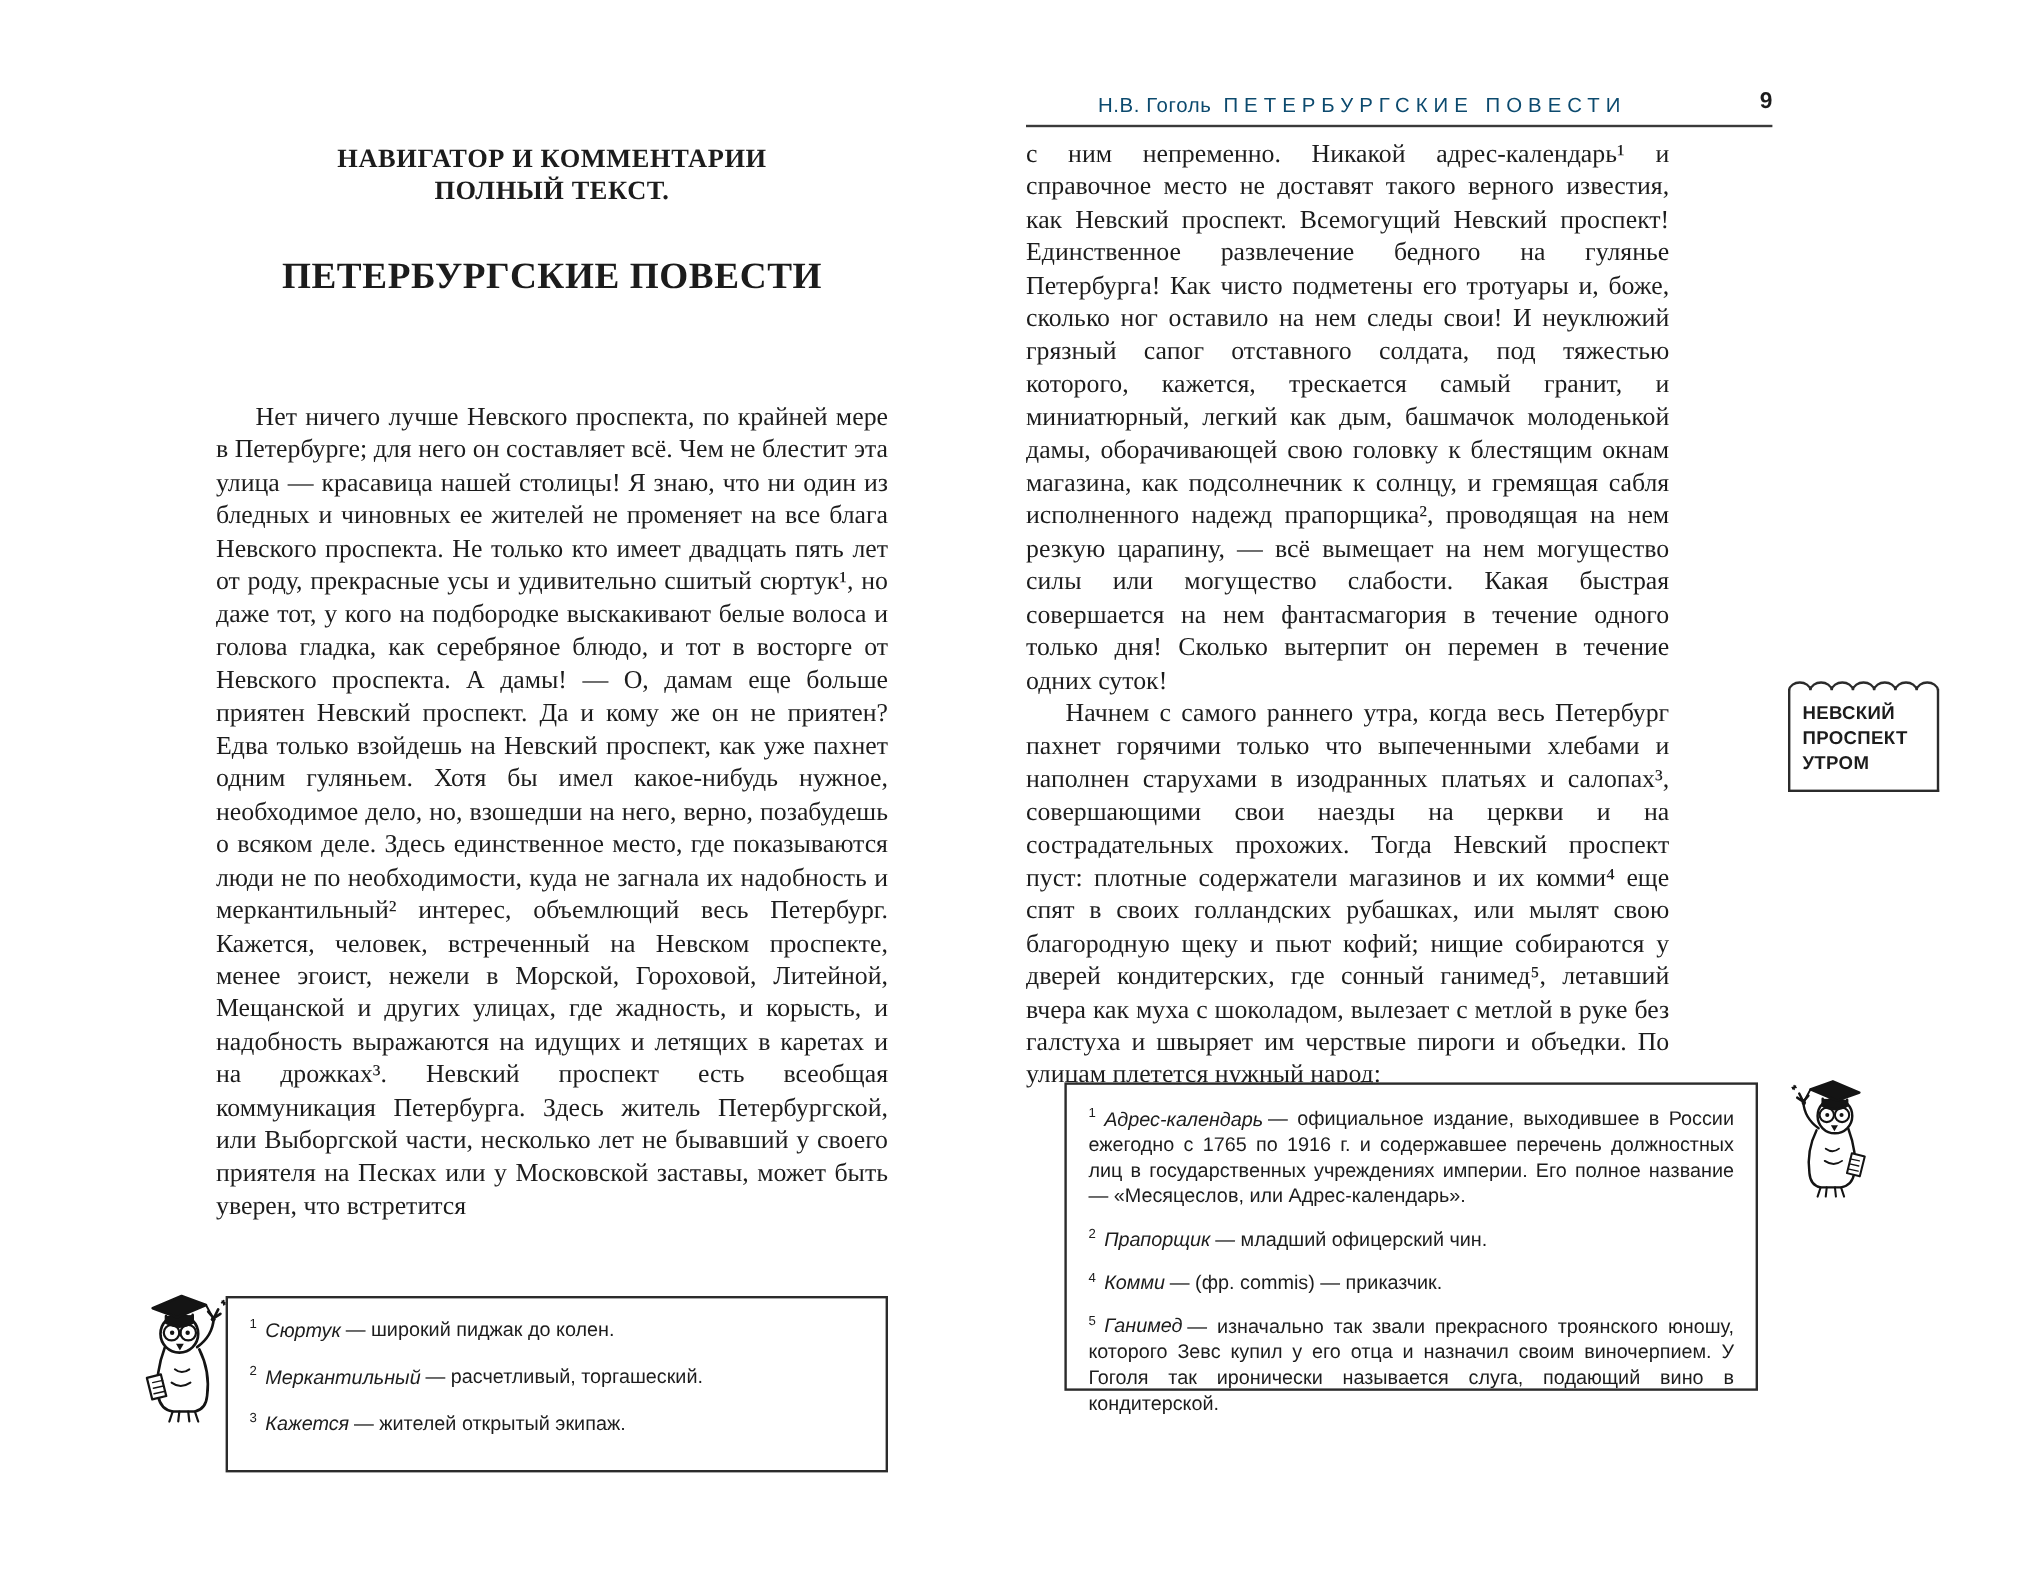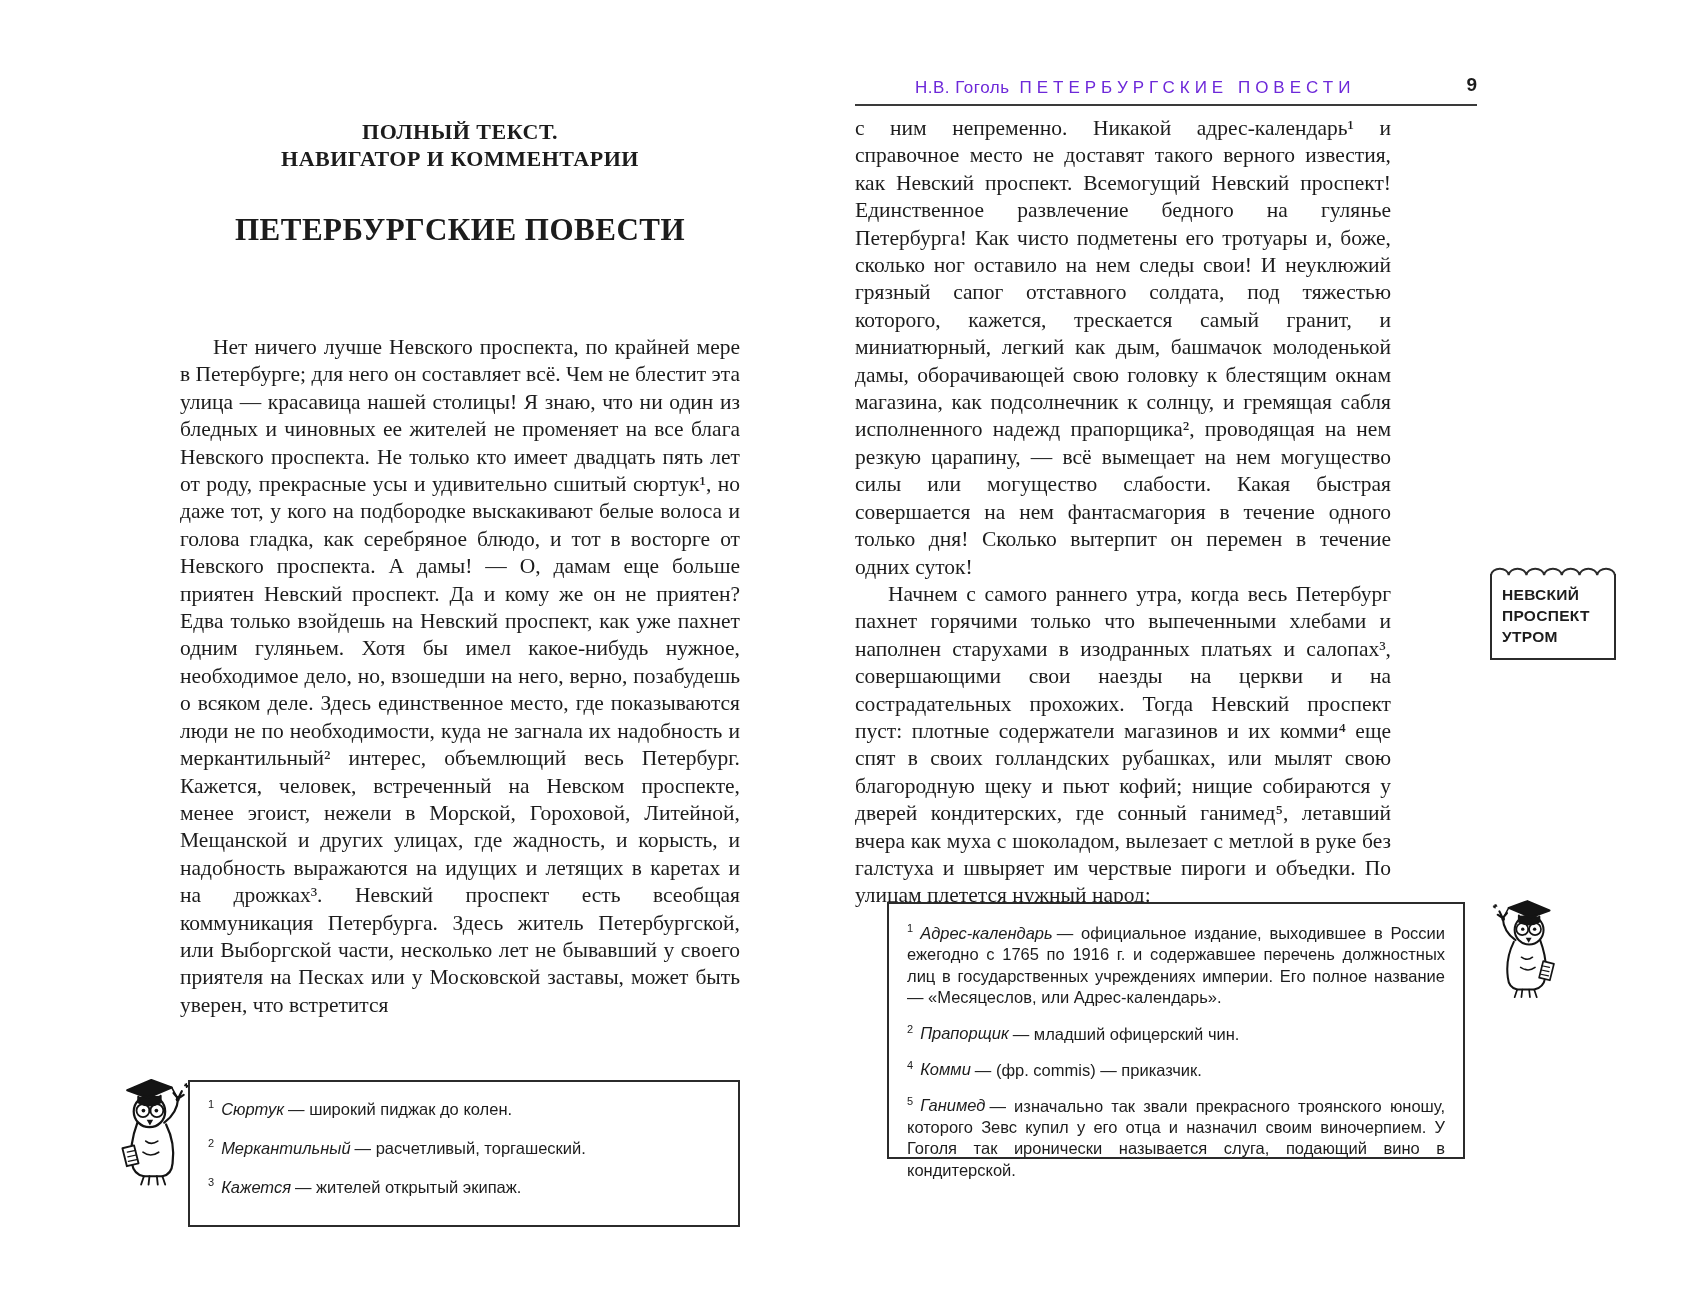--- a/index.html
+++ b/index.html
@@ -27,21 +27,21 @@
   .fn-right{left:887px;top:902px;width:578px;height:257px;padding:14px 18px;text-align:justify;}
   .fn-item{margin:0 0 10px 0;}
   .fn-item:last-child{margin-bottom:0;}
   .fn-left .fn-item{margin-bottom:13px;}
   .fn-num{font-size:11px;margin-right:7px;}
   .fn-term{font-style:italic;margin-right:4px;}
 
   
   .header-rule{position:absolute;left:855px;top:104px;width:622px;height:2px;background:#3a3a3a;}
   .running-head{position:absolute;left:915px;top:78px;
-    font-family:"Liberation Sans","DejaVu Sans",sans-serif;font-size:17px;color:#6d28d9;white-space:nowrap;}
+    font-family:"Liberation Sans","DejaVu Sans",sans-serif;font-size:17px;color:#0c4a6e;white-space:nowrap;}
   .running-head .author{letter-spacing:.5px;margin-right:10px;}
   .running-head .rtitle{letter-spacing:5px;}
   .page-number{position:absolute;left:1440px;top:74px;width:37px;text-align:right;
     font-family:"Liberation Sans","DejaVu Sans",sans-serif;font-weight:bold;font-size:19px;}
 
   
   .margin-note{position:absolute;left:1490px;top:574px;width:126px;height:86px;box-sizing:border-box;
     border:2px solid #2b2b2b;border-top:none;background:#fff;padding:10px 8px 6px 10px;}
   .margin-note .scallop{position:absolute;left:-2px;top:-11px;}
   .margin-note-lines{font-family:"Liberation Sans","DejaVu Sans",sans-serif;
@@ -89,22 +89,22 @@
         <path d="M58,16 L64,27" stroke-width="1.8"></path>
         <circle cx="64.5" cy="29" r="2.2" fill="#141414" stroke="none"></circle>
       </g>
     </g>
   </defs>
 </svg>
 
 <div class="canvas">
 
   <div class="kicker">
+    <div>НАВИГАТОР И КОММЕНТАРИИ</div>
     <div>ПОЛНЫЙ ТЕКСТ.</div>
-    <div>НАВИГАТОР И КОММЕНТАРИИ</div>
   </div>
 
   <h1 class="book-title">ПЕТЕРБУРГСКИЕ ПОВЕСТИ</h1>
 
   <div class="body-col left-body">
     <p class="indent">Нет ничего лучше Невского проспекта, по крайней мере в Петербурге; для него он составляет всё. Чем не блестит эта улица — красавица нашей столицы! Я знаю, что ни один из бледных и чиновных ее жителей не променяет на все блага Невского проспекта. Не только кто имеет двадцать пять лет от роду, прекрасные усы и удивительно сшитый сюртук¹, но даже тот, у кого на подбородке выскакивают белые волоса и голова гладка, как серебряное блюдо, и тот в восторге от Невского проспекта. А дамы! — О, дамам еще больше приятен Невский проспект. Да и кому же он не приятен? Едва только взойдешь на Невский проспект, как уже пахнет одним гуляньем. Хотя бы имел какое-нибудь нужное, необходимое дело, но, взошедши на него, верно, позабудешь о всяком деле. Здесь единственное место, где показываются люди не по необходимости, куда не загнала их надобность и меркантильный² интерес, объемлющий весь Петербург. Кажется, человек, встреченный на Невском проспекте, менее эгоист, нежели в Морской, Гороховой, Литейной, Мещанской и других улицах, где жадность, и корысть, и надобность выражаются на идущих и летящих в каретах и на дрожках³. Невский проспект есть всеобщая коммуникация Петербурга. Здесь житель Петербургской, или Выборгской части, несколько лет не бывавший у своего приятеля на Песках или у Московской заставы, может быть уверен, что встретится</p>
   </div>
 
   <svg class="owl owl-left" viewBox="0 0 80 124">
     <use href="#owl-professor"></use>

